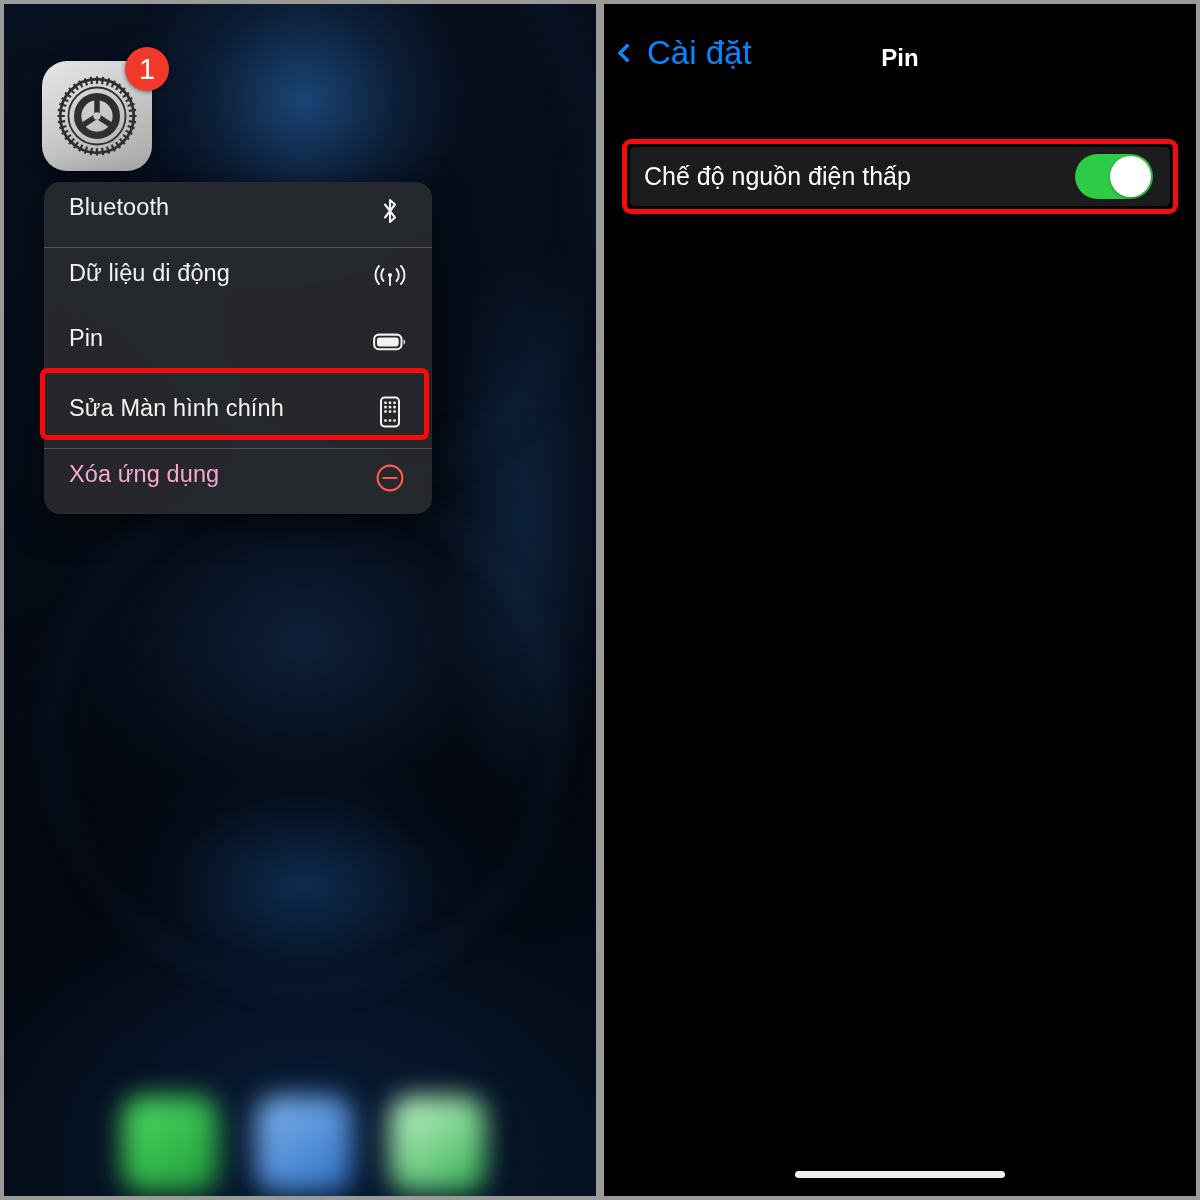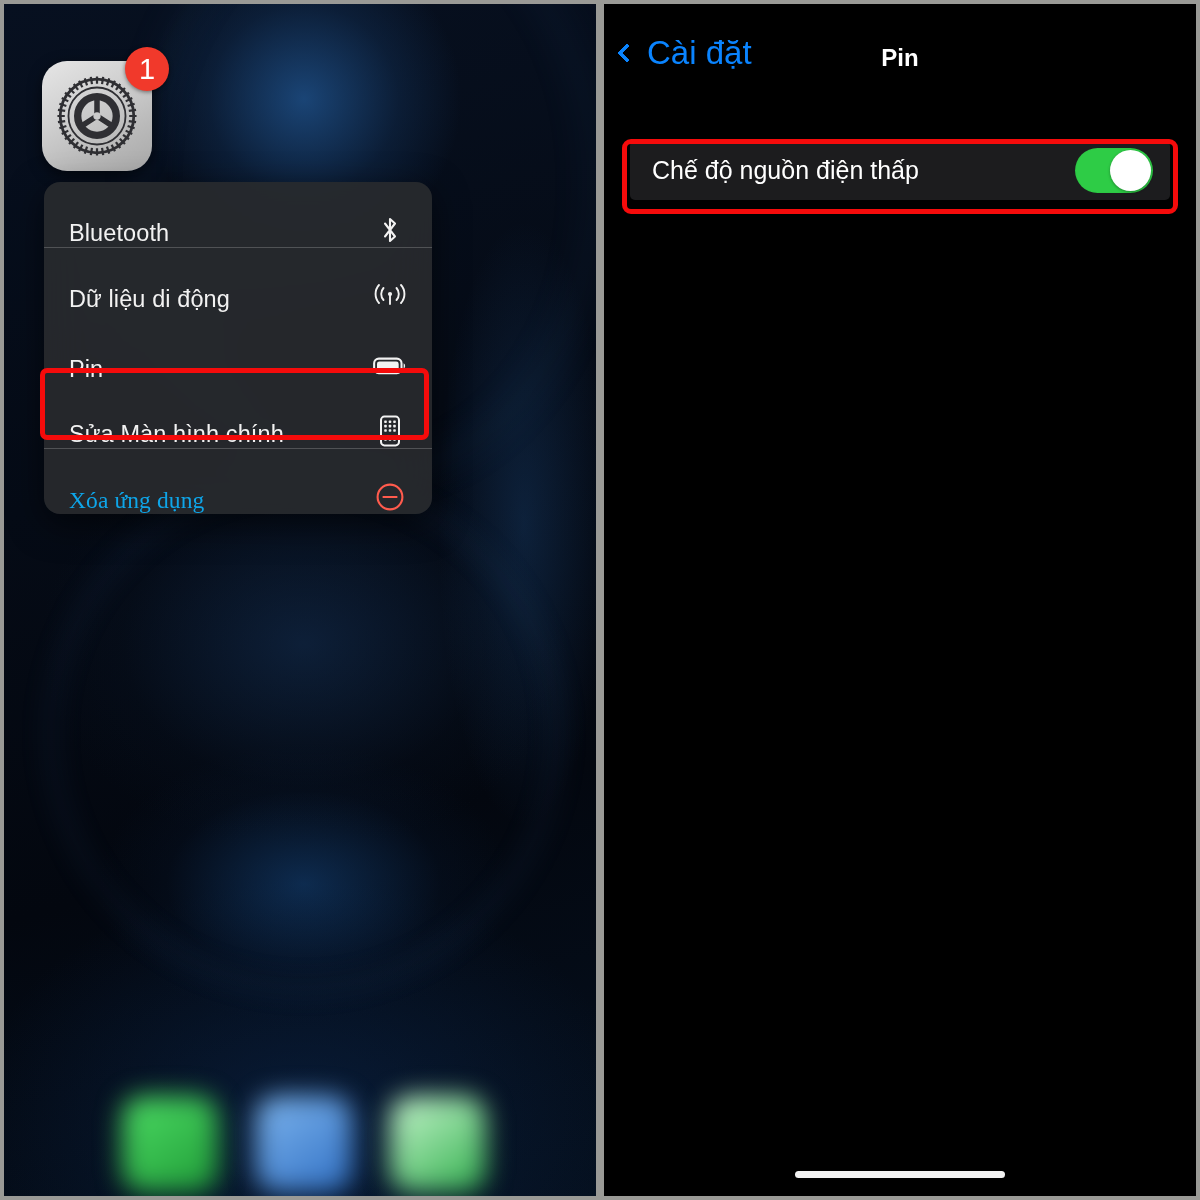--- a/index.html
+++ b/index.html
@@ -82,39 +82,39 @@
     left:40px; top:178px;
     width:388px;
     border-radius:16px;
     background:rgba(40,42,46,0.92);
     backdrop-filter:blur(22px);
     box-shadow:0 10px 34px rgba(0,0,0,0.55);
     overflow:hidden;
   }
   .ctx-row {
     position:relative;
-    display:flex; align-items:flex-end; justify-content:space-between;
+    display:flex; align-items:flex-start; justify-content:space-between;
     height:65px;
-    padding:0 25px 0 25px;
+    padding:12px 25px 0 25px;
     color:#f2f2f2;
     font-size:23.5px;
   }
   .ctx-row.tall { height:70px; }
   .ctx-row .lbl { letter-spacing:0.1px; }
   .ctx-row .ico {
     width:34px; height:34px;
     display:flex; align-items:center; justify-content:center;
     color:#f2f2f2;
   }
   .ctx-divider {
     height:1px;
     background:rgba(255,255,255,0.20);
     margin-left:0;
   }
-  .ctx-row.destructive { color:#0ea5e9;font-family:Liberation Serif, serif; }
+  .ctx-row.destructive { color:#f9a8d4; }
   .ctx-row.destructive .ico { color:#ff5b4d; }
 
   
   .hl-box {
     position:absolute;
     border:5px solid #f50b0b;
     border-radius:7px;
     pointer-events:none;
   }
   .hl-pin   { left:40px;  top:368px;  width:389px; height:72px; }
@@ -166,26 +166,26 @@
   }
   .nav-title {
     position:absolute; left:0; right:0; top:40px;
     text-align:center;
     color:#fff;
     font-size:24px;
     font-weight:bold;
   }
   .lpm-card {
     position:absolute;
-    left:630px; top:141px;
+    left:630px; top:147px;
     width:540px; height:59px;
     background:#1c1c1e;
     border-radius:5px;
     display:flex; align-items:center; justify-content:space-between;
-    padding:0 17px 0 22px;
+    padding:0 17px 0 14px;
   }
   .lpm-label { color:#fff; font-size:25px; }
   .toggle {
     width:78px; height:45px;
     border-radius:23px;
     background:#2ecc46;
     position:relative;
     box-shadow:inset 0 0 1px rgba(0,0,0,0.2);
   }
   .toggle .knob {

